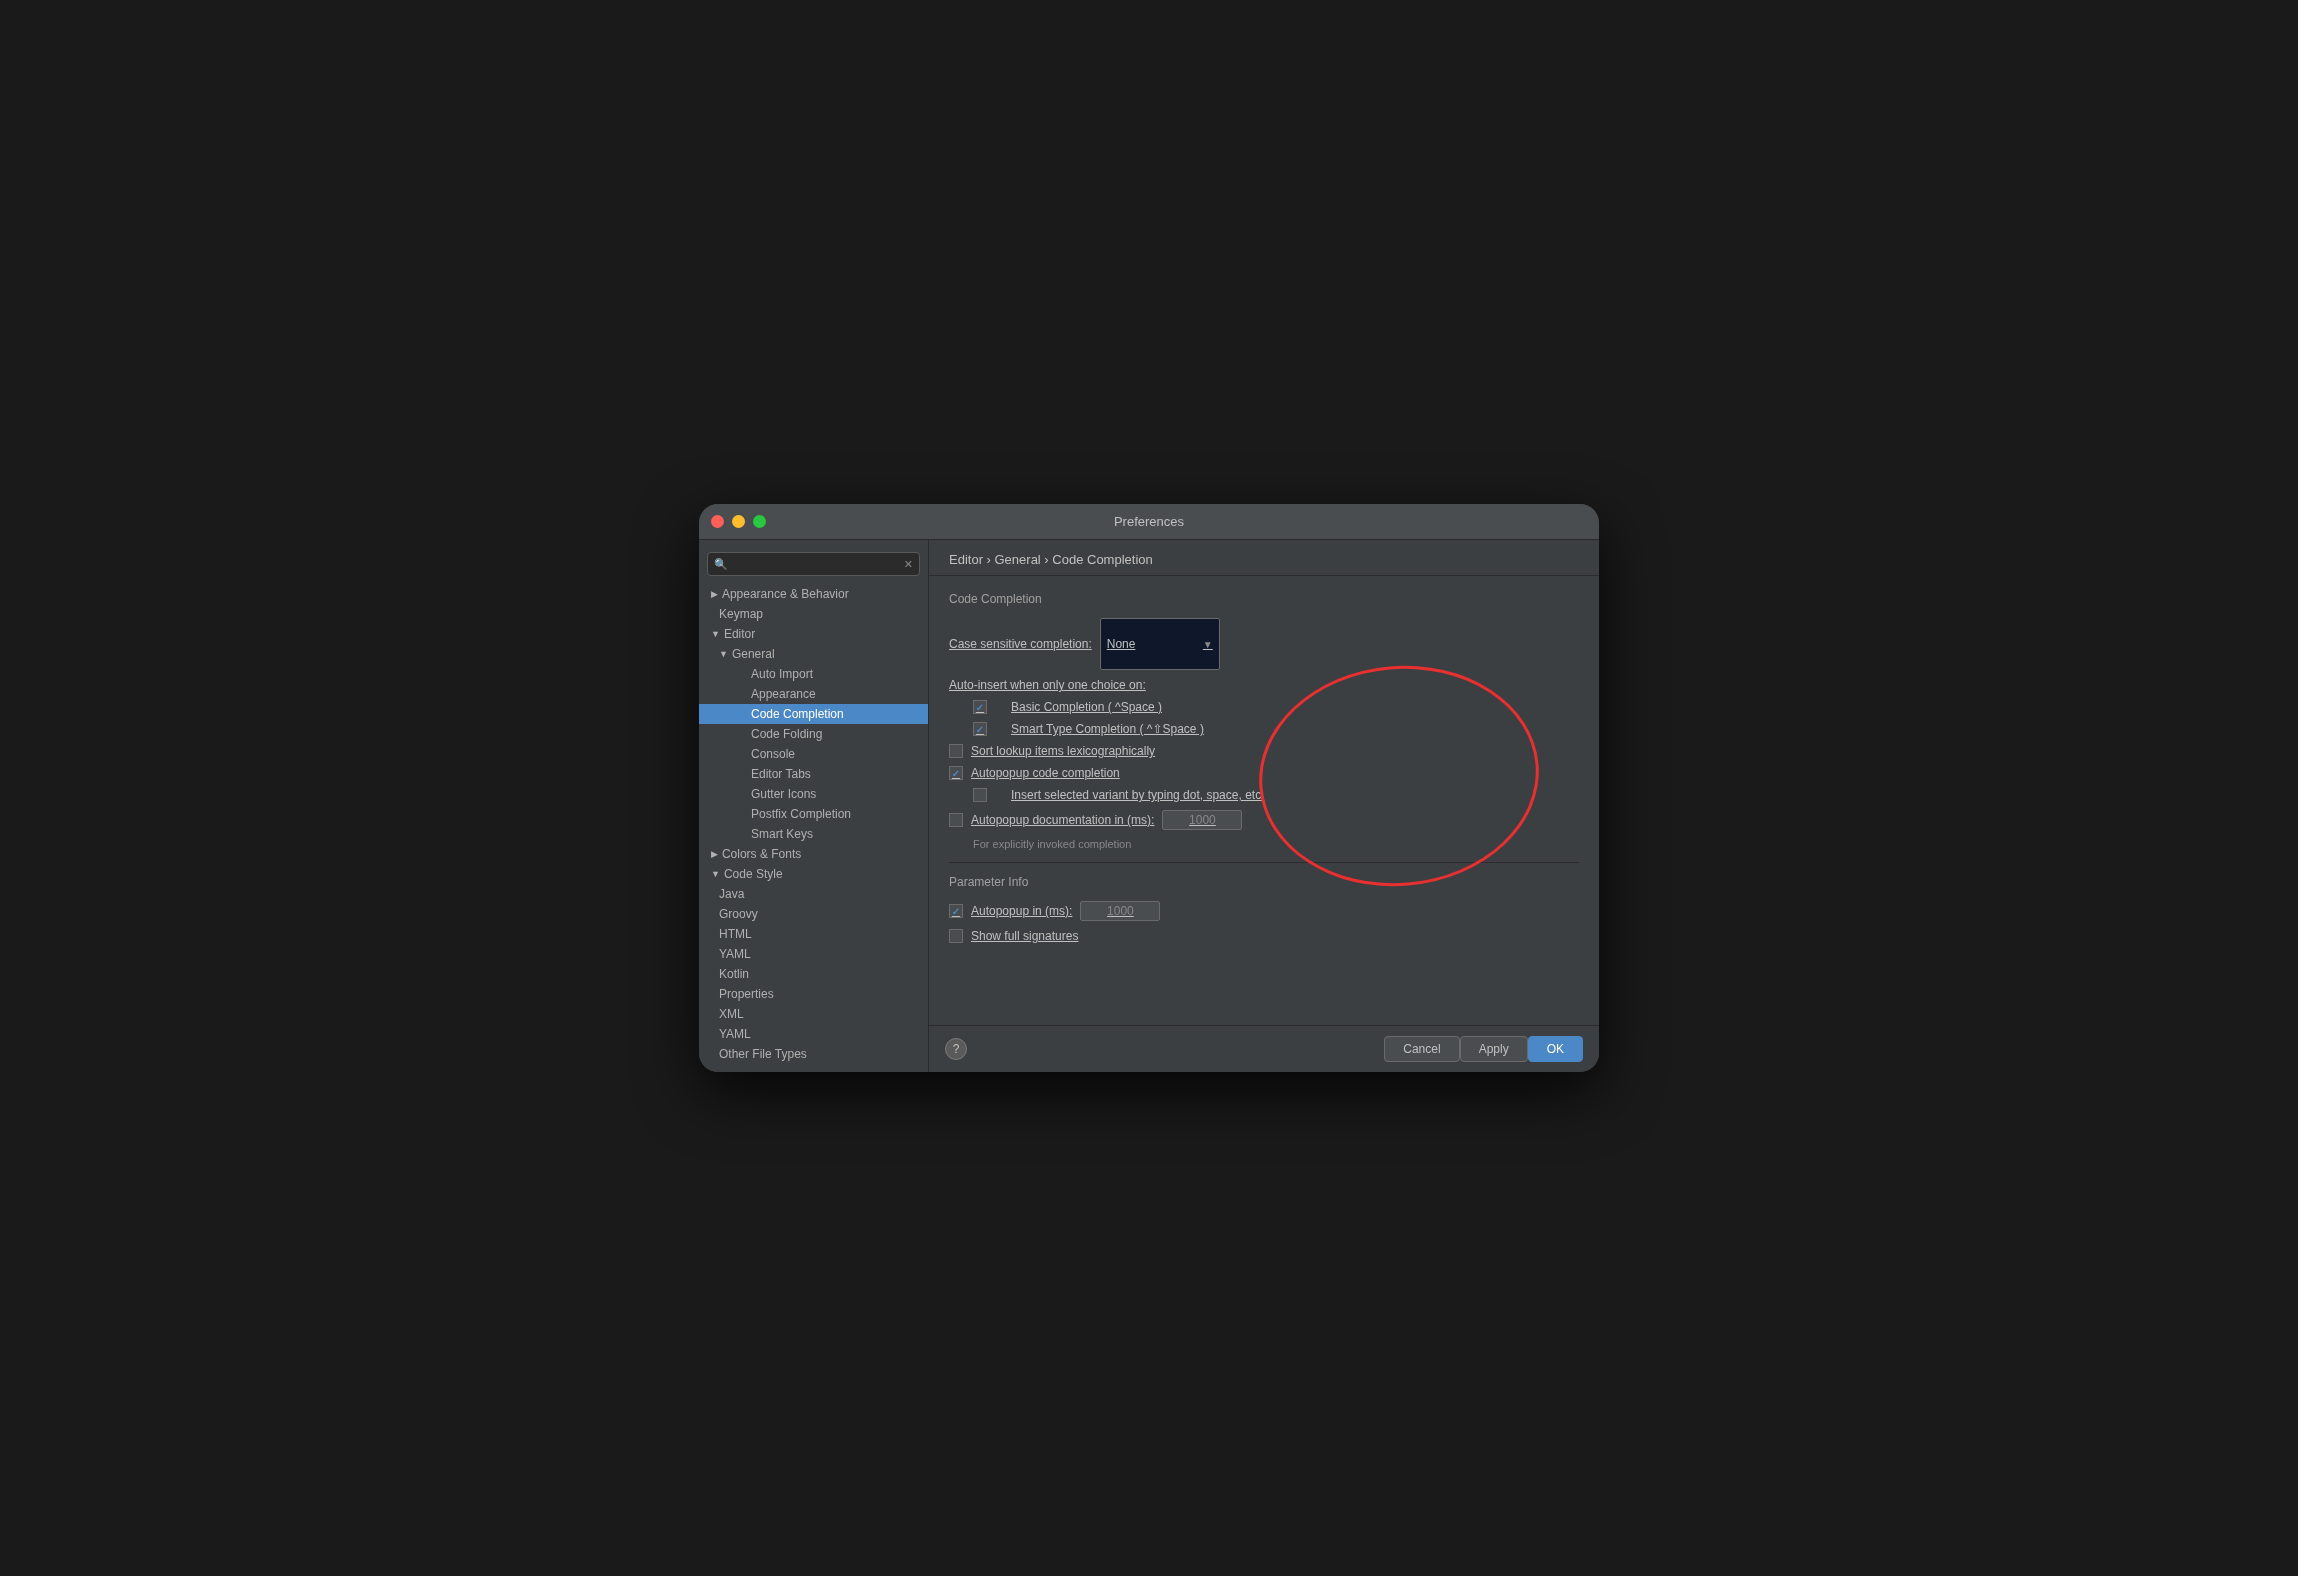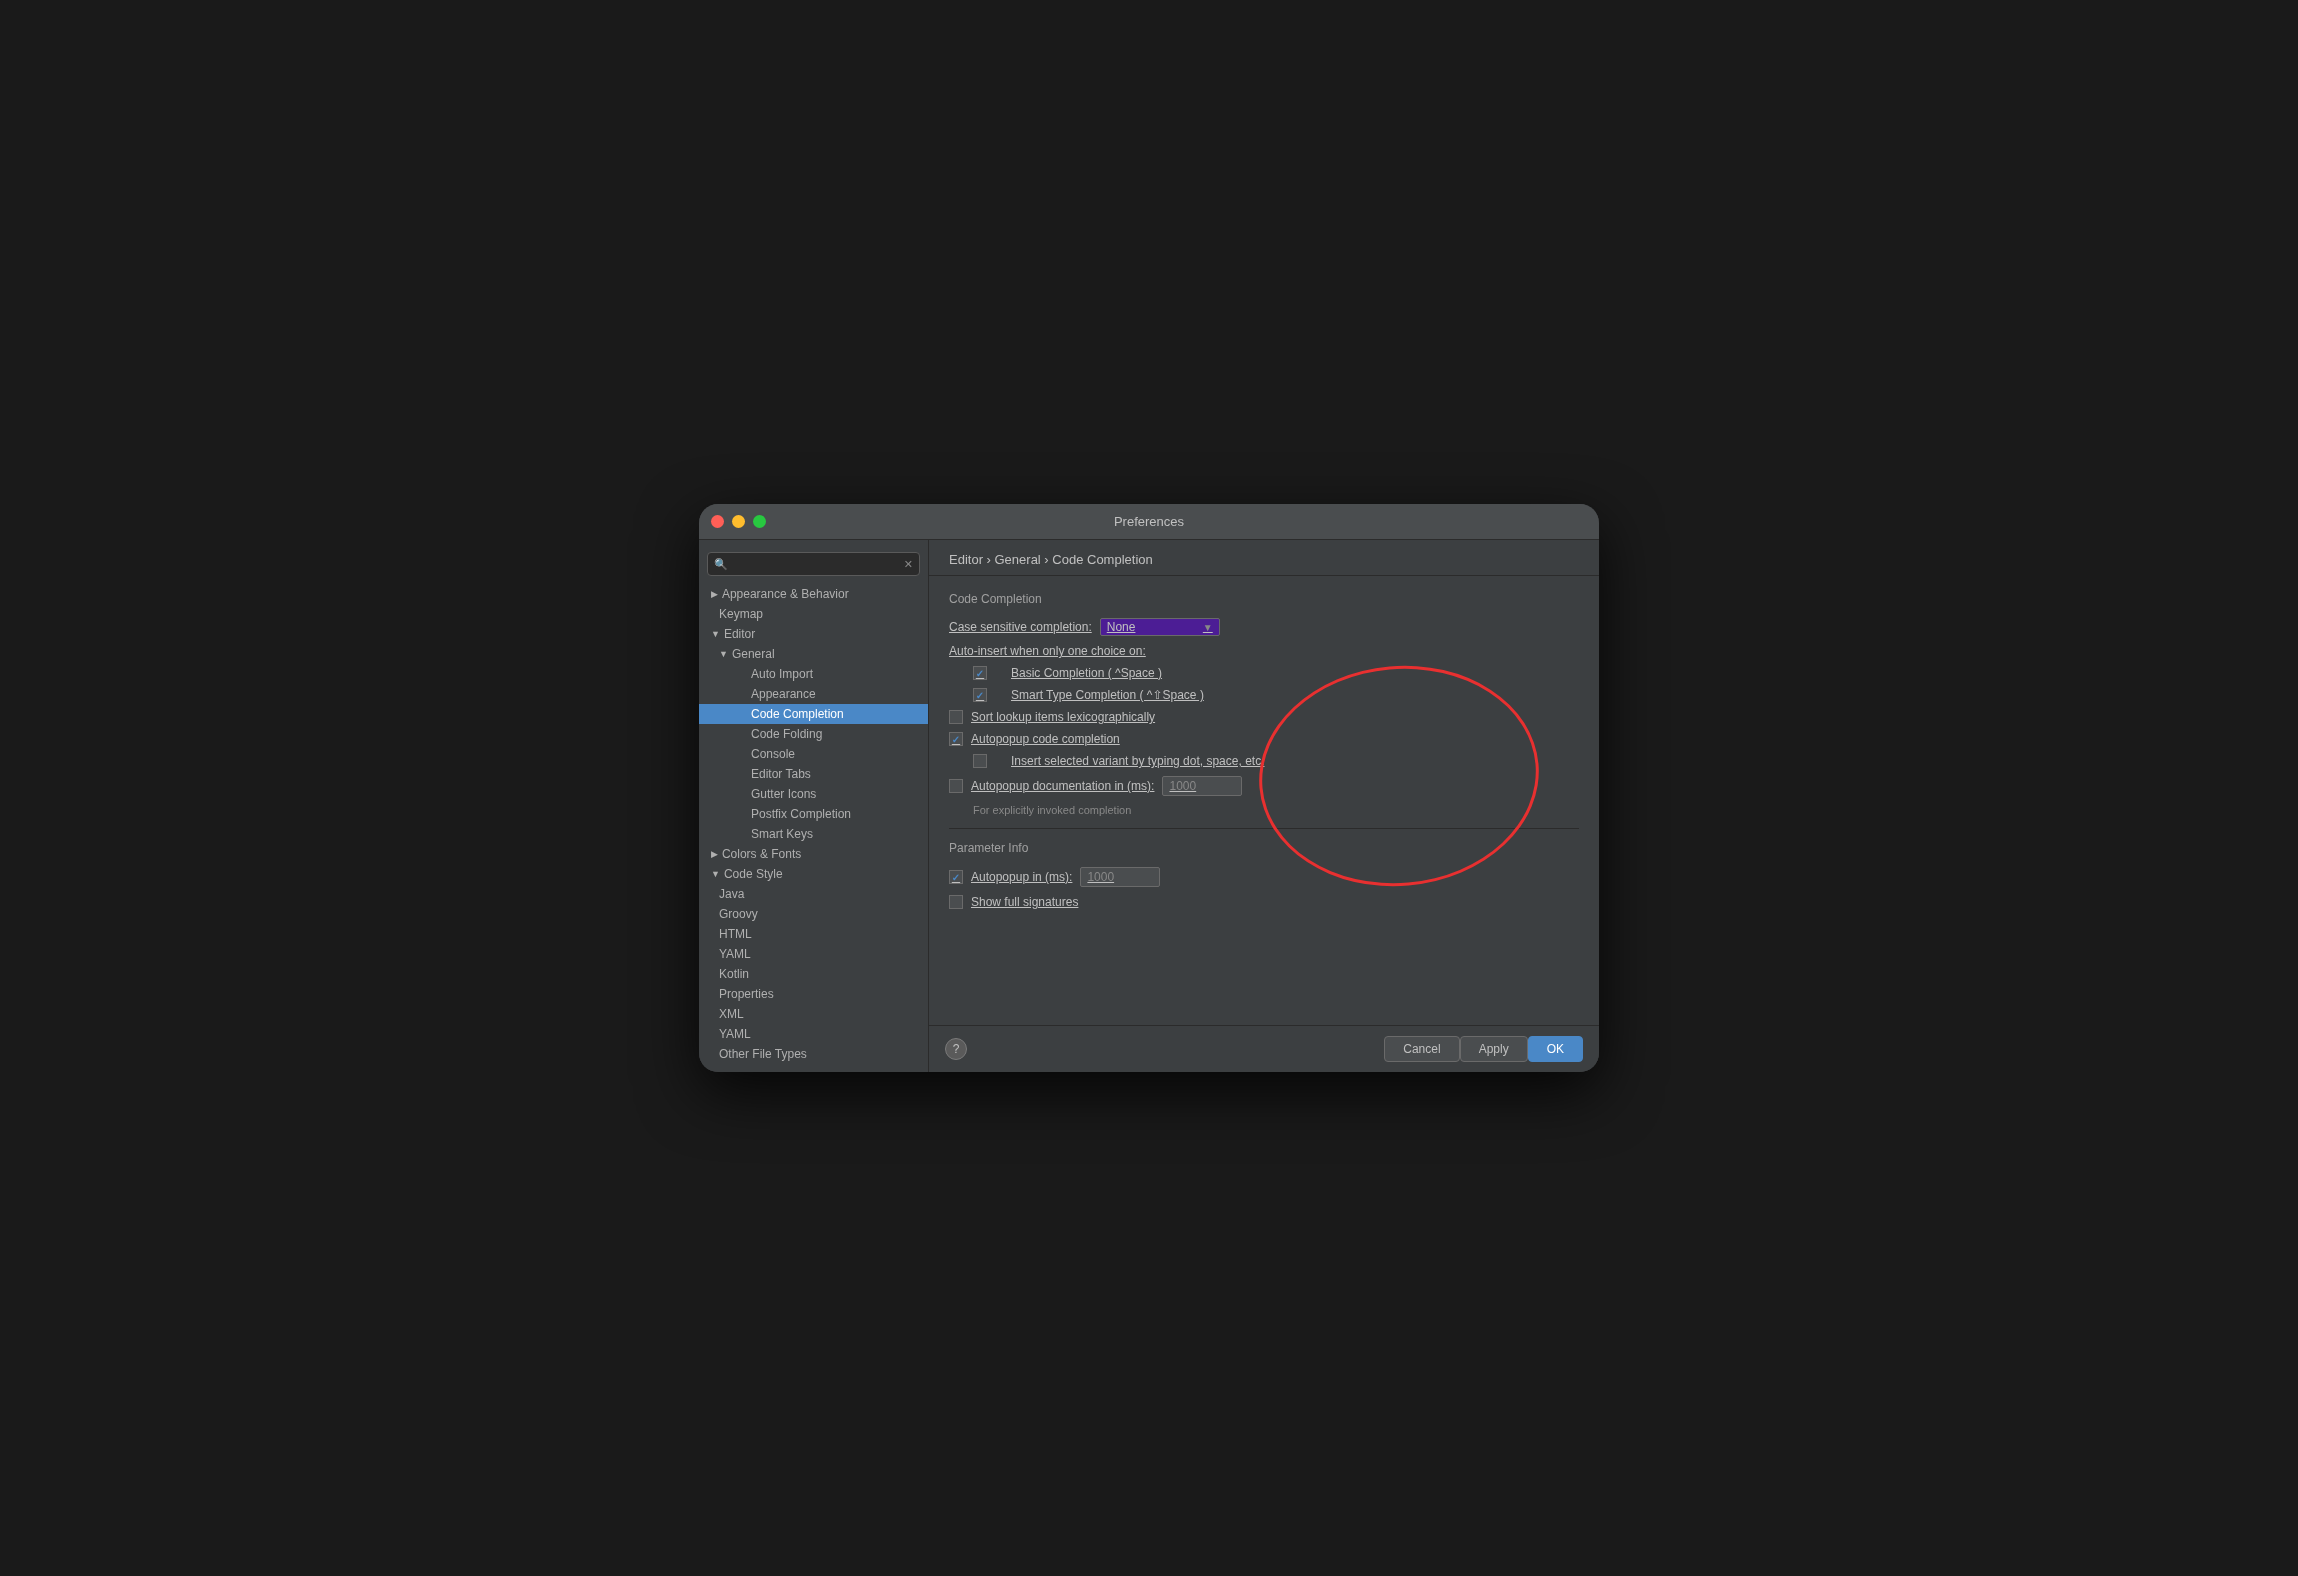--- a/index.html
+++ b/index.html
@@ -184,44 +184,45 @@
     .checkbox.checked::after {
       content: '✓';
       color: #4a88c7;
       font-size: 10px;
       font-weight: bold;
     }
 
     .dropdown {
       display: flex;
       align-items: center;
-      background: #4c1d95;
+      background: #0f172a;
       border: 1px solid #6a6a6a;
       border-radius: 2px;
-      padding: 1px 6px;
+      padding: 18px 6px;
       font-size: 12px;
       color: #c0c0c0;
       cursor: pointer;
       min-width: 120px;
     }
 
     .dropdown-arrow {
       margin-left: auto;
       font-size: 10px;
       color: #888;
     }
 
     .text-input {
       background: #4a4d4f;
       border: 1px solid #6a6a6a;
       border-radius: 2px;
       padding: 2px 6px;
       font-size: 12px;
       color: #888;
       width: 80px;
+      text-align: center;
     }
 
     .sub-label {
       font-size: 11px;
       color: #888;
       padding-left: 24px;
       margin-bottom: 8px;
     }
 
     .section-divider {

